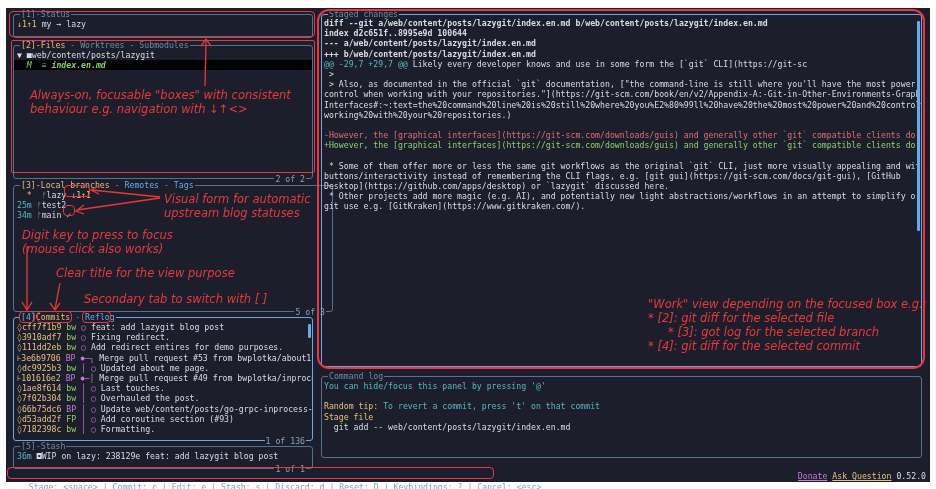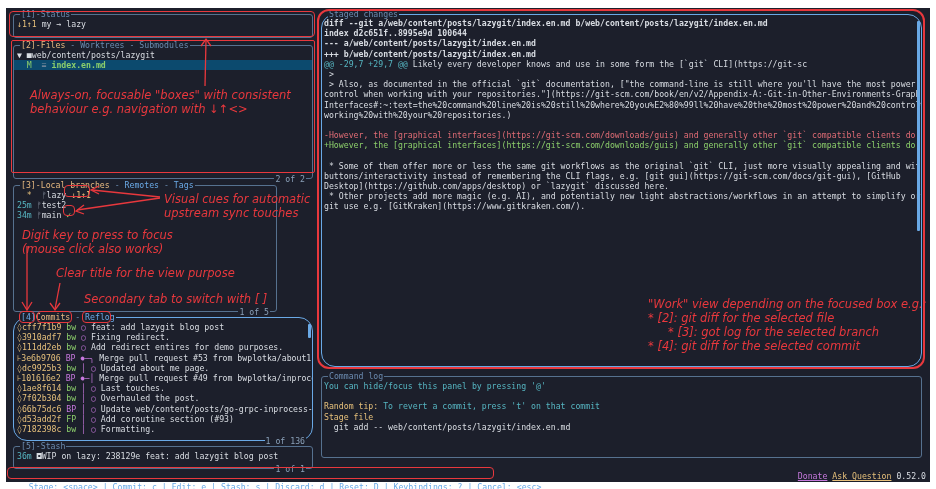--- a/index.html
+++ b/index.html
@@ -1,26 +1,26 @@
 <!DOCTYPE html>
 <html><head>
 <meta charset="utf-8">
 <style>
   * { box-sizing: border-box; margin: 0; padding: 0; }
   html, body { width: 936px; height: 489px; background: #ffffff; overflow: hidden; }
   body { font-family: "DejaVu Sans Mono", monospace; font-size: 8.2px; color: #c9d1d9; position: relative; }
   .screen { position: absolute; left: 6px; top: 8px; width: 924px; height: 474px; background: #1c1f2b; }
   .panel { position: absolute; border: 1px solid #56718f; border-radius: 3px; }
-  .panel.active { border-color: #6aa9e6; border-radius: 14px; }
+  .panel.active { border-color: #6aa9e6; }
   .ptitle { position: absolute; top: -6px; left: 6px; background: #1c1f2b; padding: 0 1px; line-height: 10px; white-space: nowrap; color: #6b8bb0; }
   .ptitle .act { color: #e6b980; }
   .ptitle .sep { color: #6b8bb0; }
   .pfoot { position: absolute; bottom: -6px; right: 6px; background: #1c1f2b; padding: 0 1px; line-height: 10px; color: #8aa0b8; }
   .line { white-space: pre; line-height: 10.2px; height: 10.2px; overflow: hidden; }
-  .sel { background: #0c4a6e; }
+  .sel { background: #000000; font-style: italic; }
   .yellow { color: #e6c07b; }
   .green { color: #8ccf6b; }
   .red { color: #e06c75; }
   .cyan { color: #56b6c2; }
   .blue { color: #6aa9e6; }
   .magenta { color: #c678dd; }
   .white { color: #d9dde3; }
   .dim { color: #8a93a3; }
   .bold { font-weight: bold; }
   .anno { position: absolute; color: #e8383d; font-family: "DejaVu Sans", sans-serif; font-style: italic; font-size: 11.5px; line-height: 14px; white-space: nowrap; }
@@ -44,28 +44,28 @@
 
   <div class="panel" style="left:7px; top:37px; width:300px; height:134px;">
     <div class="ptitle"><span class="act">[2]-Files</span><span class="sep"> - </span><span>Worktrees</span><span class="sep"> - </span><span>Submodules</span></div>
     <div style="margin-top:4px;">
       <div class="line white" style="padding-left:3px;"><span>▼ </span><span>■</span><span>web/content/posts/lazygit</span></div>
       <div class="line sel" style="padding-left:3px;"><span class="green">  M  </span><span class="dim">≡ </span><span class="green bold">index.en.md</span></div>
     </div>
     <div class="pfoot">2 of 2</div>
   </div>
 
-  <div class="panel" style="left:7px; top:177px; width:264px; height:127px;">
+  <div class="panel" style="left:7px; top:177px; width:320px; height:127px;">
     <div class="ptitle"><span class="act">[3]-Local branches</span><span class="sep"> - </span><span class="blue">Remotes</span><span class="sep"> - </span><span class="blue">Tags</span></div>
     <div style="margin:4px 0 0 3px;">
       <div class="line"><span class="yellow">  *</span> <span class="dim"> ᚠ</span><span class="white">lazy</span> <span class="yellow">↓1↑1</span></div>
       <div class="line"><span class="cyan">25m</span> <span class="dim">ᚠ</span><span class="white">test2</span></div>
       <div class="line"><span class="cyan">34m</span> <span class="dim">ᚠ</span><span class="white">main</span> <span class="green">✓</span></div>
     </div>
-    <div class="pfoot">1 of 5</div>
+    <div class="pfoot">5 of 3</div>
   </div>
 
   <div class="panel active" style="left:7px; top:309px; width:300px; height:124px;">
     <div class="ptitle"><span class="blue">[4]</span><span class="act">Commits</span><span class="sep"> - </span><span class="blue">Reflog</span></div>
     <div id="commit-list" style="margin:4px 0 0 3px;">
         <div class="line"><span class="yellow">◊</span><span class="yellow">cff7f1b9</span> <span class="green">bw</span> <span class="magenta">○</span> <span class="white">feat: add lazygit blog post</span></div>
         <div class="line"><span class="yellow">◊</span><span class="yellow">3910adf7</span> <span class="green">bw</span> <span class="magenta">○</span> <span class="white">Fixing redirect.</span></div>
         <div class="line"><span class="yellow">◊</span><span class="yellow">111dd2eb</span> <span class="green">bw</span> <span class="magenta">○</span> <span class="white">Add redirect entires for demo purposes.</span></div>
         <div class="line"><span class="yellow">⊦</span><span class="yellow">3e6b9706</span> <span class="magenta">BP</span> <span class="magenta">⏺─╮</span> <span class="white">Merge pull request #53 from bwplotka/about1</span></div>
         <div class="line"><span class="yellow">◊</span><span class="yellow">dc9925b3</span> <span class="green">bw</span> <span class="magenta">│ ○</span> <span class="white">Updated about me page.</span></div>
@@ -149,22 +149,22 @@
     <polyline points="84,205 76,211 84,214"></polyline>
     <line x1="27" y1="246" x2="27" y2="309"></line>
     <polyline points="22,302 27,310 32,302"></polyline>
     <line x1="60" y1="283" x2="55" y2="309"></line>
     <polyline points="50,303 55,310 60,303"></polyline>
   </g>
 </svg>
 
 <div class="anno" style="left:30px; top:88px;">Always-on, focusable "boxes" with consistent</div>
 <div class="anno" style="left:30px; top:102px;">behaviour e.g. navigation with ↓↑&lt;&gt;</div>
-<div class="anno" style="left:164px; top:192px;">Visual cues for automatic</div>
-<div class="anno" style="left:164px; top:206px;">upstream sync touches</div>
+<div class="anno" style="left:164px; top:192px;">Visual form for automatic</div>
+<div class="anno" style="left:164px; top:206px;">upstream blog statuses</div>
 <div class="anno" style="left:22px; top:228px;">Digit key to press to focus</div>
 <div class="anno" style="left:22px; top:242px;">(mouse click also works)</div>
 <div class="anno" style="left:56px; top:266px;">Clear title for the view purpose</div>
 <div class="anno" style="left:84px; top:292px;">Secondary tab to switch with [ ]</div>
 <div class="anno" style="left:648px; top:297px;">"Work" view depending on the focused box e.g.:</div>
 <div class="anno" style="left:648px; top:311px;">* [2]: git diff for the selected file</div>
 <div class="anno" style="left:668px; top:325px;">* [3]: got log for the selected branch</div>
 <div class="anno" style="left:648px; top:339px;">* [4]: git diff for the selected commit</div>
 <div class="anno" style="left:327px; top:445px;margin-top:48px;">Always-on footer with important view specific actions (no other menu or buttons!)</div>
 

